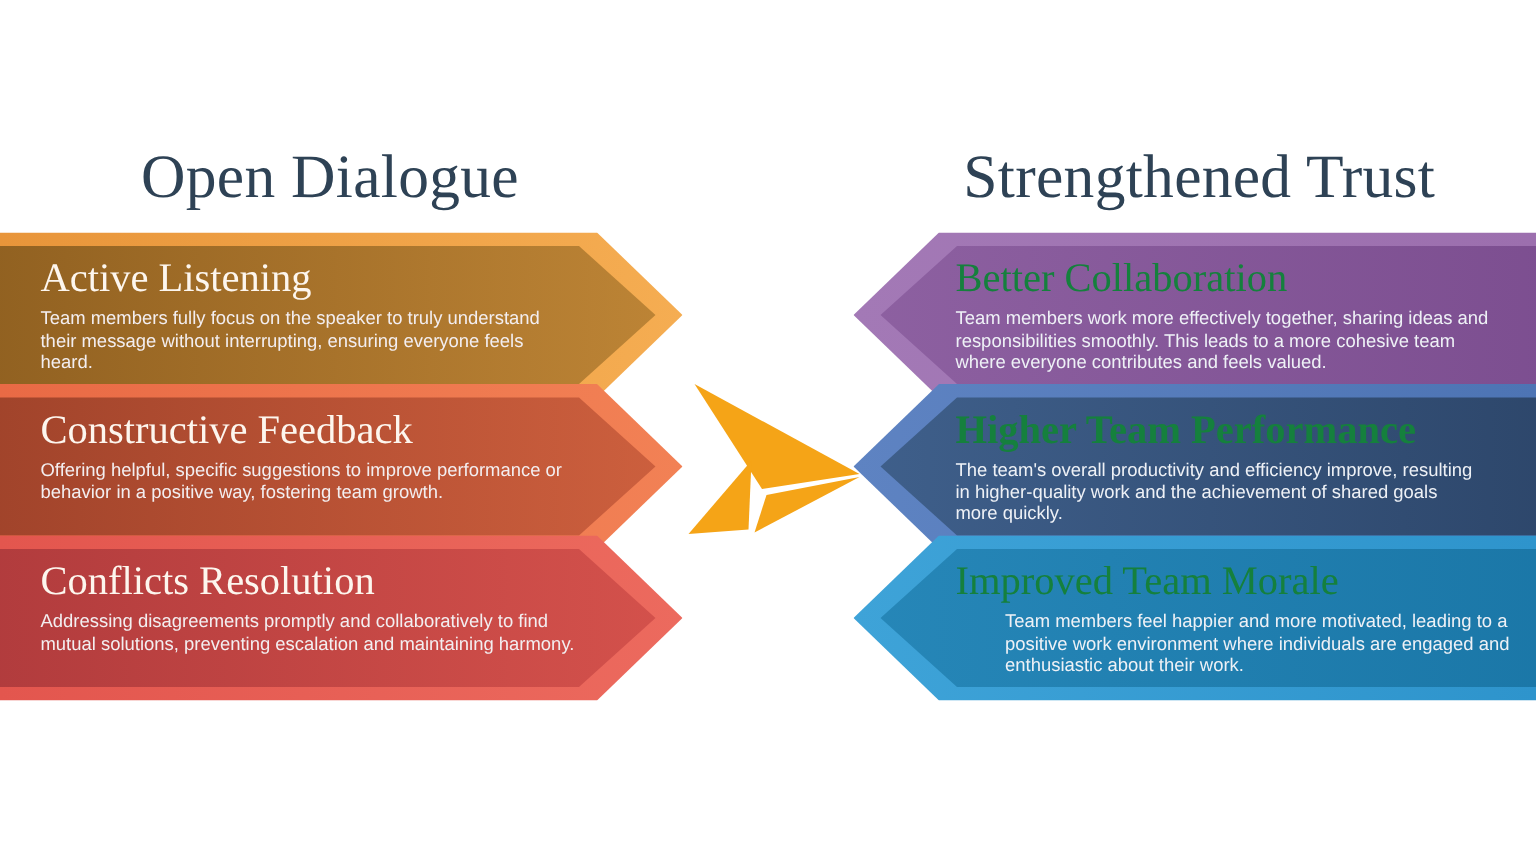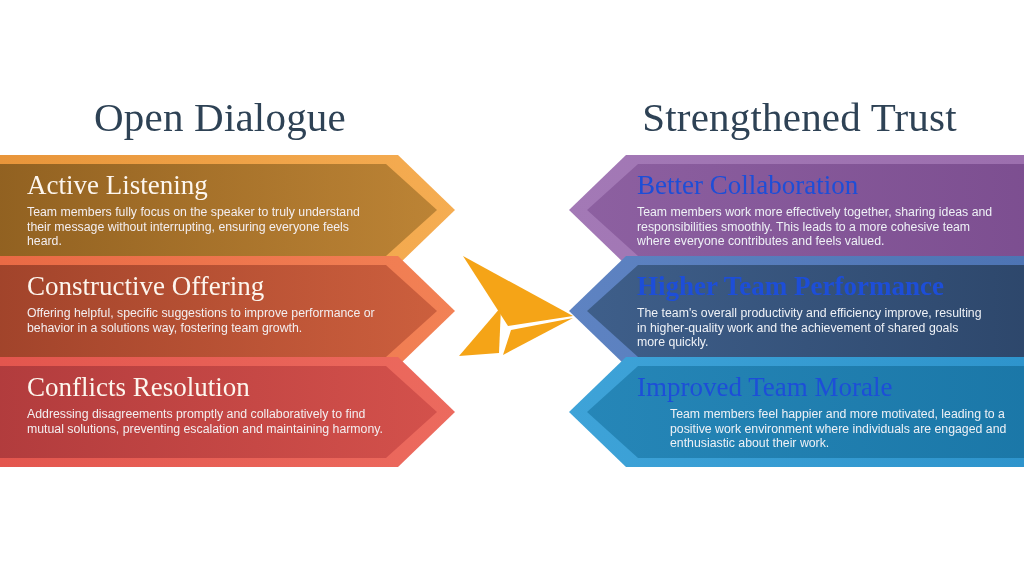--- a/index.html
+++ b/index.html
@@ -32,21 +32,21 @@
     line-height:32px;
     color:#fdf6ee;
     white-space:nowrap;
   }
   .chev-body{
     font-family:"Liberation Sans", sans-serif;
     font-size:12.3px;
     line-height:14.6px;
     color:#f3eef0;
   }
-  .right .chev-head{color:#1d4ed8;}
+  .right .chev-head{color:#15803d;}
   .right .chev-body{color:#eef1f6;}
 
   #arrow{position:absolute;left:455px;top:250px;width:125px;height:120px;}
 </style>
 </head>
 <body>
 
 <div id="stage">
 
   <div class="col-title" id="title-left">Open Dialogue</div>
@@ -79,22 +79,22 @@
             <stop offset="1" stop-color="#f28155"></stop>
         </linearGradient>
         <linearGradient id="l2i" x1="0" y1="0" x2="1" y2="0">
           <stop offset="0" stop-color="#9c4129" stop-opacity=".93"></stop>
           <stop offset="1" stop-color="#bf5436" stop-opacity=".75"></stop>
         </linearGradient>
       </defs>
       <polygon points="0,0 398,0 455,55 398,110 0,110" fill="url(#l2o)"></polygon>
       <polygon points="0,9 386,9 437,55 386,101 0,101" fill="url(#l2i)"></polygon>
     </svg>
-    <div class="chev-text chev-head" style="left:27px;top:14px;">Constructive Offering</div>
-    <div class="chev-text chev-body" style="left:27px;top:50px;width:375px;">Offering helpful, specific suggestions to improve performance or behavior in a solutions way, fostering team growth.</div>
+    <div class="chev-text chev-head" style="left:27px;top:14px;">Constructive Feedback</div>
+    <div class="chev-text chev-body" style="left:27px;top:50px;width:375px;">Offering helpful, specific suggestions to improve performance or behavior in a positive way, fostering team growth.</div>
   </div>
 
   <div class="chev left" style="left:0;top:357px;">
     <svg width="455" height="110" viewBox="0 0 455 110">
       <defs>
         <linearGradient id="l3o" x1="0" y1="0" x2="1" y2="0">
           <stop offset="0" stop-color="#e3564e"></stop>
             <stop offset="1" stop-color="#ec6a5e"></stop>
         </linearGradient>
         <linearGradient id="l3i" x1="0" y1="0" x2="1" y2="0">

